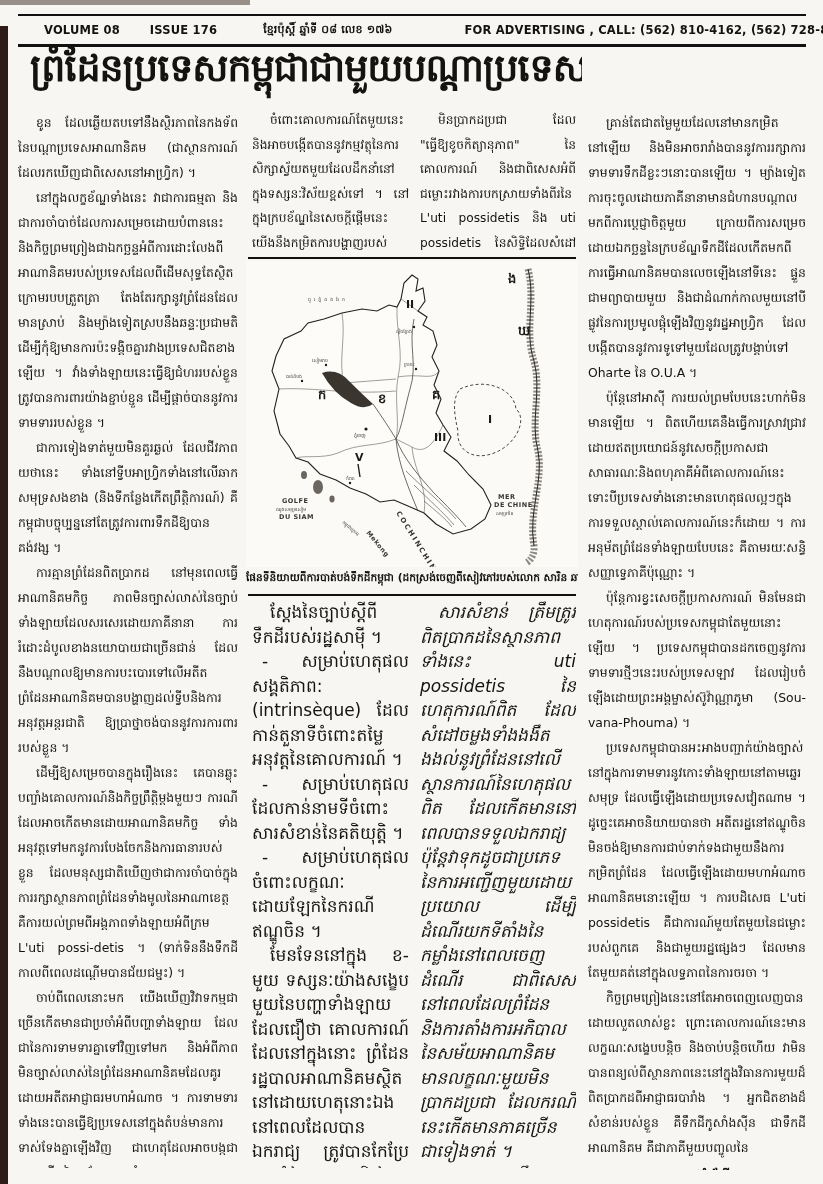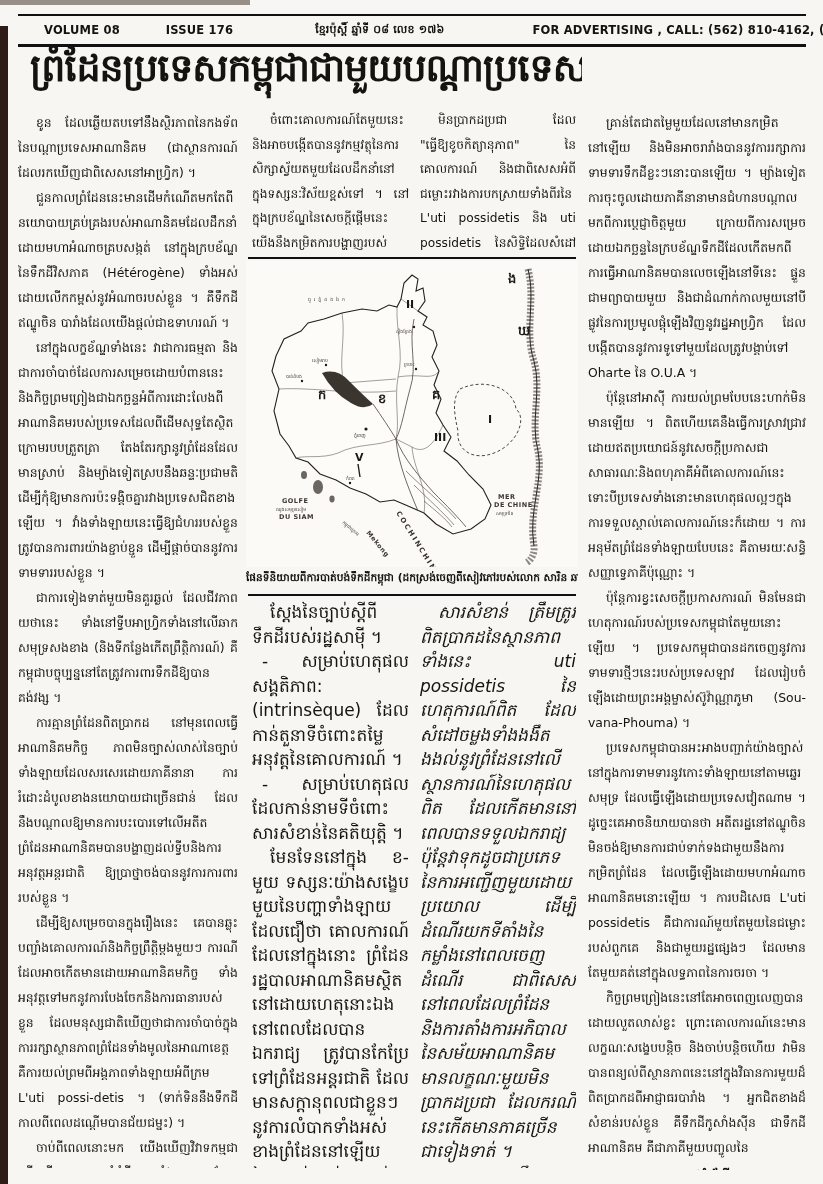--- a/index.html
+++ b/index.html
@@ -9,25 +9,25 @@
     font-family:"DejaVu Sans","Liberation Sans",sans-serif;
     color:#151310;
   }
   
   .edge-left{position:absolute;left:0;top:26px;width:8px;height:1158px;background:#2e1c18;}
   .edge-top{position:absolute;left:0;top:0;width:250px;height:5px;background:#4a3a32;opacity:.55;}
 
   
   .masthead{position:absolute;left:18px;top:14px;width:788px;height:28px;
     border-top:2px solid #111;border-bottom:3px solid #111;
-    display:flex;align-items:center;gap:16px;font-weight:bold;font-size:11.5px;letter-spacing:.2px;}
+    display:flex;align-items:center;gap:0;font-weight:bold;font-size:11.5px;letter-spacing:.2px;}
   .masthead .mi{white-space:nowrap;}
   .m-vol{margin-left:26px;}
   .m-iss{margin-left:30px;text-align:center;}
-  .m-kh{margin-left:66px;font-size:11px;}
+  .m-kh{margin-left:46px;font-size:11px;}
   .m-adv{margin-left:72px;}
 
   
   .headline{position:absolute;left:30px;top:44px;width:552px;height:62px;
     font-size:38px;font-weight:bold;white-space:nowrap;overflow:hidden;
     font-family:"DejaVu Serif","Liberation Serif",serif;letter-spacing:-1px;}
 
   
   .col{position:absolute;overflow:hidden;text-align:justify;}
   .col p{margin:0;text-indent:18px;font-size:12.4px;line-height:25px;}
@@ -70,21 +70,20 @@
   <span class="mi m-iss">ISSUE 176</span>
   <span class="mi m-kh">ខ្មែរប៉ុស្តិ៍ ឆ្នាំទី ០៨ លេខ ១៧៦</span>
   <span class="mi m-adv">FOR ADVERTISING ,  CALL: (562) 810-4162, (562) 728-8972</span>
 
 </div>
 
 <div class="headline">ព្រំដែនប្រទេសកម្ពុជាជាមួយបណ្ដាប្រទេសនៃ...</div>
 
 <div class="col" id="col1">
   <p>ខូន ដែលឆ្លើយតបទៅនឹងស្ថិរភាពនៃកងទ័ពនៃបណ្ដាប្រទេសអាណានិគម (ជាស្ថានការណ៍ដែលរកឃើញជាពិសេសនៅអាហ្វ្រិក) ។</p>
-  <p>ជួនកាលព្រំដែននេះមានដើមកំណើតមកតែពីនយោបាយគ្រប់គ្រងរបស់អាណានិគមដែលដឹកនាំដោយមហាអំណាចគ្របសង្កត់ នៅក្នុងក្របខ័ណ្ឌនៃទឹកដីវិសភាគ (Hétérogène) ទាំងអស់ ដោយលើកកម្ពស់នូវអំណាចរបស់ខ្លួន ។ គឺទឹកដីឥណ្ឌូចិន បារាំងដែលយើងផ្ដល់ជាឧទាហរណ៍ ។</p>
   <p>នៅក្នុងលក្ខខ័ណ្ឌទាំងនេះ វាជាការធម្មតា និងជាការចាំបាច់ដែលការសម្រេចដោយបំពាននេះ និងកិច្ចព្រមព្រៀងជាឯកច្ឆន្ទអំពីការដោះលែងពីអាណានិគមរបស់ប្រទេសដែលពីដើមសុទ្ធតែស្ថិតក្រោមរបបត្រួតត្រា តែងតែរក្សានូវព្រំដែនដែលមានស្រាប់ និងម្យ៉ាងទៀតស្របនឹងឆន្ទៈប្រជាមតិ ដើម្បីកុំឱ្យមានការប៉ះទង្គិចគ្នារវាងប្រទេសជិតខាងឡើយ ។ វាំងទាំងឡាយនេះធ្វើឱ្យជំហររបស់ខ្លួនត្រូវបានការពារយ៉ាងខ្ជាប់ខ្ជួន ដើម្បីផ្ដាច់បាននូវការទាមទាររបស់ខ្លួន ។</p>
   <p>ជាការទៀងទាត់មួយមិនគួរឆ្ងល់ ដែលជីវភាពយថានេះ ទាំងនៅទ្វីបអាហ្វ្រិកទាំងនៅលើឆាកសមុទ្រសងខាង (និងទីកន្លែងកើតព្រឹត្តិការណ៍) គឺកម្ពុជាបច្ចុប្បន្ននៅតែត្រូវការពារទឹកដីឱ្យបានគង់វង្ស ។</p>
   <p>ការគ្មានព្រំដែនពិតប្រាកដ នៅមុនពេលធ្វើអាណានិគមកិច្ច ភាពមិនច្បាស់លាស់នៃច្បាប់ទាំងឡាយដែលសរសេរដោយភាគីនានា ការរំដោះដំបូលខាងនយោបាយជាច្រើនជាន់ ដែលនឹងបណ្ដាលឱ្យមានការបះបោរទៅលើអតីតព្រំដែនអាណានិគមបានបង្ហាញដល់ទ្វីបនិងការអនុវត្តអន្តរជាតិ ឱ្យប្រាថ្នាចង់បាននូវការការពាររបស់ខ្លួន ។</p>
   <p>ដើម្បីឱ្យសម្រេចបានក្នុងរឿងនេះ គេបានឆ្លុះបញ្ចាំងគោលការណ៍និងកិច្ចព្រឹត្តិម្ដងមួយៗ ការណីដែលអាចកើតមានដោយអាណានិគមកិច្ច ទាំងអនុវត្តទៅមកនូវការបែងចែកនិងការធានារបស់ខ្លួន ដែលមនុស្សជាតិឃើញថាជាការចាំបាច់ក្នុងការរក្សាស្ថានភាពព្រំដែនទាំងមូលនៃអាណាខេត្ត គឺការយល់ព្រមពីអង្គភាពទាំងឡាយអំពីក្រម L'uti possi-detis ។ (ទាក់ទិននឹងទឹកដីកាលពីពេលដណ្ដើមបានជ័យជម្នះ) ។</p>
   <p>ចាប់ពីពេលនោះមក យើងឃើញវិវាទកម្មជាច្រើនកើតមានជាប្រចាំអំពីបញ្ហាទាំងឡាយ ដែលជានៃការទាមទារគ្នាទៅវិញទៅមក និងអំពីភាពមិនច្បាស់លាស់នៃព្រំដែនអាណានិគមដែលគូរដោយអតីតអាជ្ញាធរមហាអំណាច ។ ការទាមទារទាំងនេះបានធ្វើឱ្យប្រទេសនៅក្នុងតំបន់មានការទាស់ទែងគ្នាឡើងវិញ ជាហេតុដែលអាចបង្កជាជម្លោះថ្មីទៀត ដែលគ្មានដំណោះស្រាយណាមួយពេញទីឡើយ បើគ្មានការព្រមព្រៀងរបស់ភាគីទាំងពីរទេនោះ ។</p>
 
 </div>
 
 <div class="col" id="midtop-left">
   <p>ចំពោះគោលការណ៍តែមួយនេះ និងអាចបង្កើតបាននូវកម្មវត្ថុនៃការសិក្សាស្វ័យតមួយដែលដឹកនាំនៅក្នុងទស្សនៈវិស័យខ្ពស់ទៅ ។ នៅក្នុងក្របខ័ណ្ឌនៃសេចក្ដីផ្ដើមនេះ យើងនឹងកម្រិតការបង្ហាញរបស់យើង ដោយសង្ខេបថា តើហេតុអ្វីបានជាយើងគិតថា មិនត្រូវវែកញែកទុកចំពោះឥណ្ឌូចិន ការបំបាត់ជាណីកដំបូង ដែលធ្វើឱ្យទទួលស្គាល់ថា ត្រឹមត្រូវតាមច្បាប់នូវការស្រាវជ្រាវជាក់</p>
@@ -180,20 +179,21 @@
     </g>
   </svg>
 </div>
 <div id="map-caption">ផែនទីនិយាយពីការបាត់បង់ទឹកដីកម្ពុជា (ដកស្រង់ចេញពីសៀវភៅរបស់លោក សារិន ឆាក)</div>
 <div class="rule" id="rule-below-caption"></div>
 
 <div class="col" id="col2">
   <p>ស្ដែងនៃច្បាប់ស្ដីពីទឹកដីរបស់រដ្ឋសាម៉ី ។</p>
   <p class="dash">- សម្រាប់ហេតុផលសង្គតិភាព: (intrinsèque) ដែលកាន់តួនាទីចំពោះតម្លៃ អនុវត្តនៃគោលការណ៍ ។</p>
   <p class="dash">- សម្រាប់ហេតុផលដែលកាន់នាមទីចំពោះសារសំខាន់នៃគតិយុត្តិ ។</p>
+  <p class="dash">- សម្រាប់ហេតុផលចំពោះលក្ខណៈដោយឡែកនៃករណីឥណ្ឌូចិន ។</p>
   <p>មែនទែននៅក្នុង ខ-មួយ ទស្សនៈយ៉ាងសង្ខេបមួយនៃបញ្ហាទាំងឡាយដែលជឿថា គោលការណ៍ដែលនៅក្នុងនោះ ព្រំដែនរដ្ឋបាលអាណានិគមស្ថិតនៅដោយហេតុនោះឯង នៅពេលដែលបានឯករាជ្យ ត្រូវបានកែប្រែទៅព្រំដែនអន្តរជាតិ ដែលមានសក្ដានុពលជាខ្លួនៗ នូវការលំបាកទាំងអស់ខាងព្រំដែននៅឡើយ ដែលគ្រប់គ្រាន់សម្រាប់ធ្វើឱ្យយើងជឿបាននោះ ។</p>
 
 </div>
 <div class="col" id="col3">
   <p>សារសំខាន់ ត្រឹមត្រូវពិតប្រាកដនៃស្ថានភាពទាំងនេះ uti possidetis នៃហេតុការណ៍ពិត ដែលសំដៅចម្លងទាំងងងឹតងងល់នូវព្រំដែននៅលើស្ថានការណ៍នៃហេតុផលពិត ដែលកើតមាននៅពេលបានទទួលឯករាជ្យ ប៉ុន្ដែវាទុកដូចជាប្រភេទនៃការអញ្ជើញមួយដោយប្រយោល ដើម្បីដំណើរយកទីតាំងនៃកម្លាំងនៅពេលចេញដំណើរ ជាពិសេសនៅពេលដែលព្រំដែន និងការតាំងការអភិបាលនៃសម័យអាណានិគមមានលក្ខណៈមួយមិនប្រាកដប្រជា ដែលករណីនេះកើតមានភាគច្រើនជាទៀងទាត់ ។</p>
   <p>ពេលនោះគេនឹងមានអាម៉ាស់និងវិវាទកម្មដ៏គ្រោះថ្នាក់ជាច្រើនចំពោះសន្តិភាពអន្តរជាតិ និងចំពោះបុព្វហេតុនៃការរស់នៅជាសុខដុមរមនា ។</p>
   <p>ប៉ុន្ដែគេអាចតវ៉ាថា ជម្រើសរវាងការបកស្រាយទាំងពីរបែបនេះ គឺ uti possidetis ដែលមានលក្ខណៈច្បាស់លាស់ជាងគេ ត្រូវធ្វើឡើងមុនពេលមានវិបត្តិ ។ ចំពោះការស្នើសុំរបស់រដ្ឋអាហ្វ្រិកនានា នៅក្នុងសន្និសីទកំពូលនៅទីក្រុង Addis-Abbeba (ef. កាសែត Le Monde Diplo-matique ចុះថ្ងៃទី3 ខែកក្កដា ឆ្នាំ1963 របស់អ្នកនិពន្ធ A.Blanchet: នៅទីក្រុង Addis-Abbeba គឺនា និងសំអាងហេតុទាំងឡាយដែលបានធ្វើឱ្យសច្ចាប័ននៅទីក្រុងប៊ែរឡាំង (Berlin) បុព្វហេតុយុត្តិធម៌ត្រូវបានលើកយកដោយយថាភាពនៅក្នុងការយល់ព្រមទាំងឡាយនៃដើមហេតុនេះវា</p>
 </div>
 
 <div class="col" id="col4">

